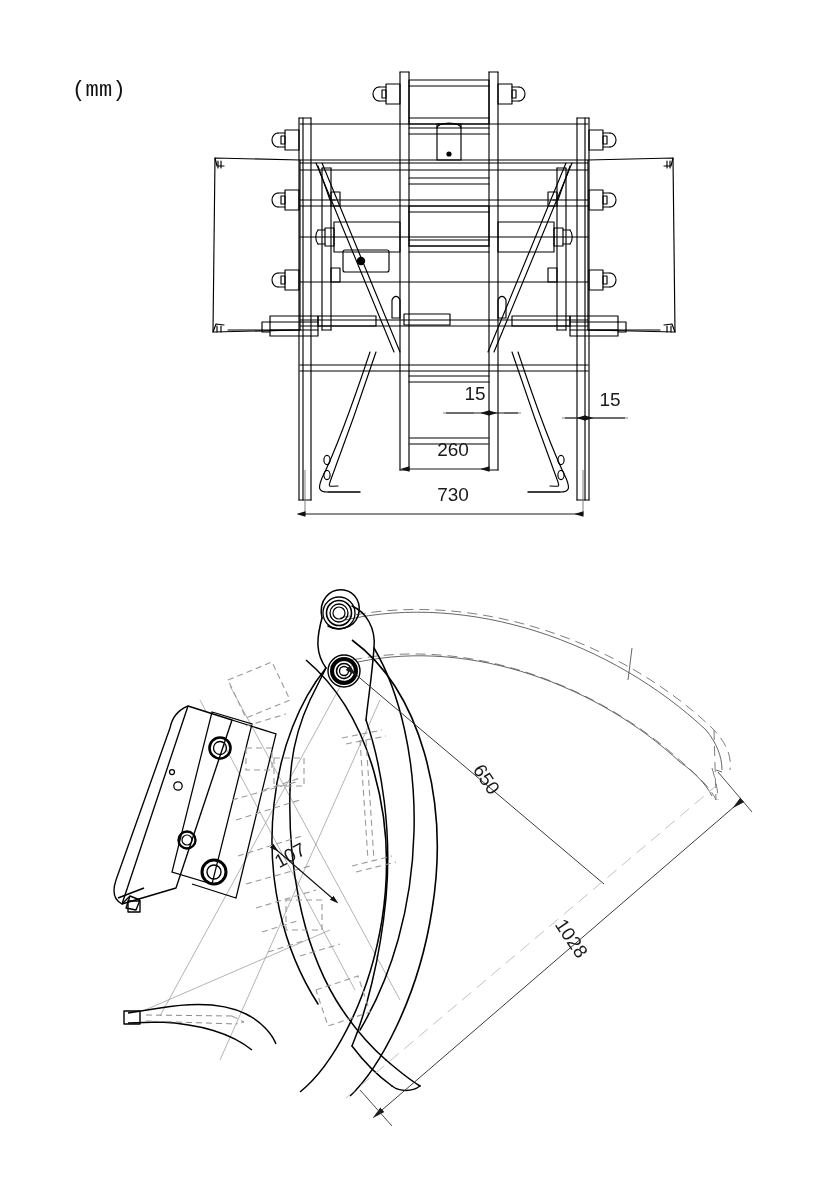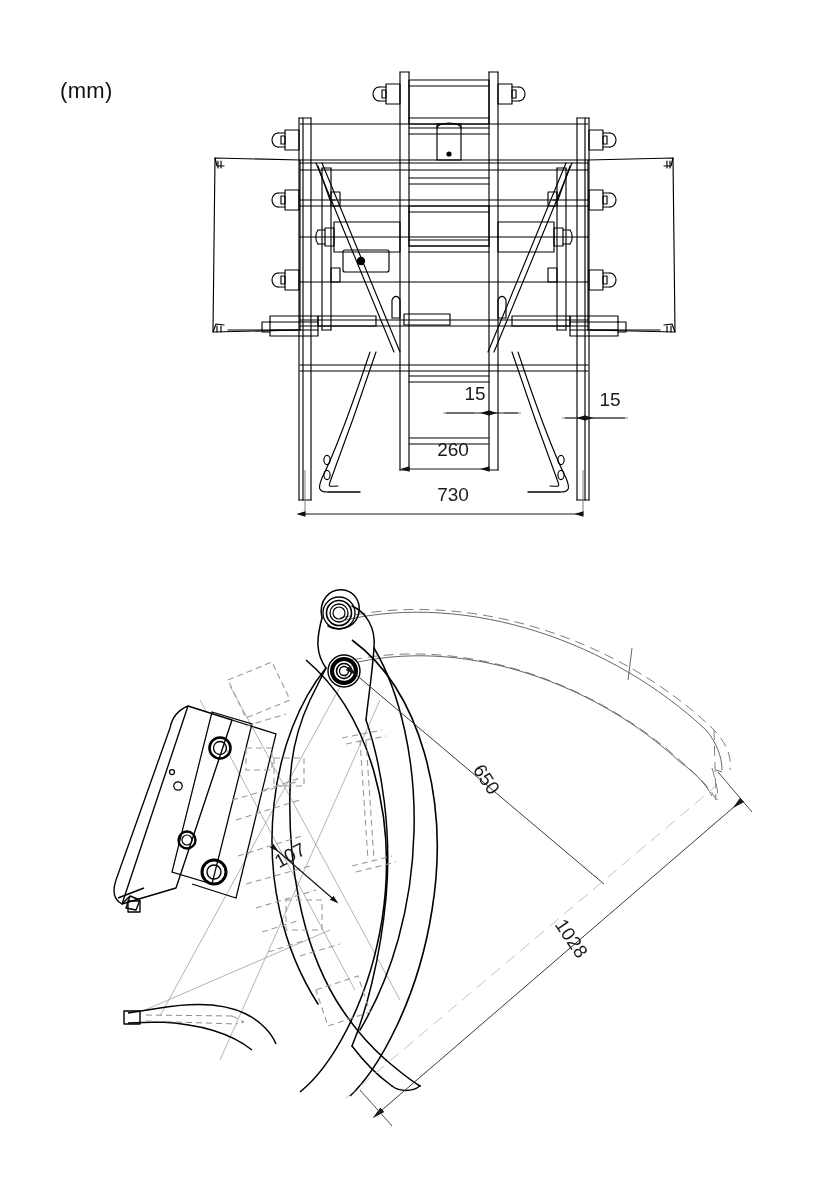--- a/index.html
+++ b/index.html
@@ -13,23 +13,23 @@
   }
   #page {
     position: relative;
     width: 834px;
     height: 1200px;
     background: #ffffff;
     overflow: hidden;
   }
   #unit-label {
     position: absolute;
-    left: 60px;
+    left: 72px;
     top: 78px;
-    font-family: Liberation Sans, sans-serif;
+    font-family: Liberation Mono, monospace;
     font-size: 22px;
     color: #111111;
     letter-spacing: 0.3px;
     white-space: nowrap;
   }
   svg.dwg {
     position: absolute;
     left: 0;
     top: 0;
     width: 834px;

